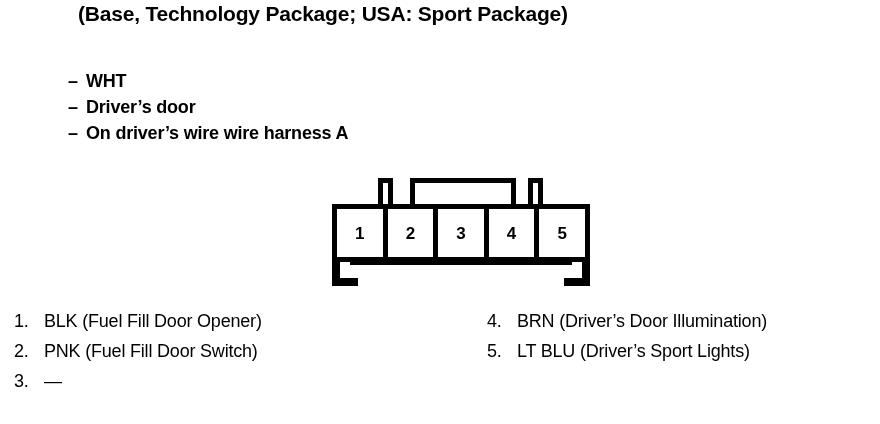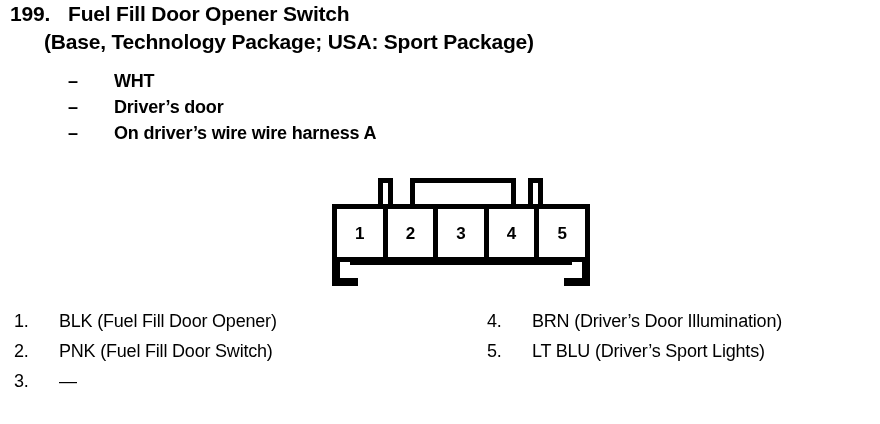--- a/index.html
+++ b/index.html
@@ -36,21 +36,21 @@
   .title-num {
     width: 68px;
     padding-left: 10px;
     box-sizing: border-box;
     flex: 0 0 68px;
   }
   .title-text {
     flex: 1 1 auto;
   }
   .title-line2 {
-    margin-left: 44px;
+    margin-left: 78px;
     font-size: 21px;
     font-weight: bold;
     line-height: 28px;
     letter-spacing: -0.2px;
   }
 
   
   #spec-list {
     position: absolute;
     left: 68px;
@@ -64,21 +64,20 @@
     font-weight: bold;
     line-height: 26px;
     letter-spacing: -0.2px;
   }
   .spec-dash {
     flex: 0 0 18px;
     width: 18px;
   }
   .spec-label {
     flex: 1 1 auto;
-    margin-left: 28px;
   }
 
   
   #connector {
     position: absolute;
     left: 332px;
     top: 178px;
     width: 258px;
     height: 108px;
   }
@@ -194,31 +193,26 @@
     line-height: 30px;
     letter-spacing: -0.2px;
     white-space: nowrap;
   }
   .legend-idx {
     flex: 0 0 30px;
     width: 30px;
   }
   .legend-text {
     flex: 1 1 auto;
-    margin-left: 15px;
   }
 </style>
 </head>
 <body>
 
 <div id="header">
-  <div class="title-row">
-    <div class="title-num">199.</div>
-    <div class="title-text">Fuel Fill Door Opener Switch</div>
-  </div>
   <div class="title-line2">(Base, Technology Package; USA: Sport Package)</div>
 </div>
 
 <div id="spec-list">
   <div class="spec-item">
     <span class="spec-dash">–</span>
     <span class="spec-label">WHT</span>
   </div>
   <div class="spec-item">
     <span class="spec-dash">–</span>

